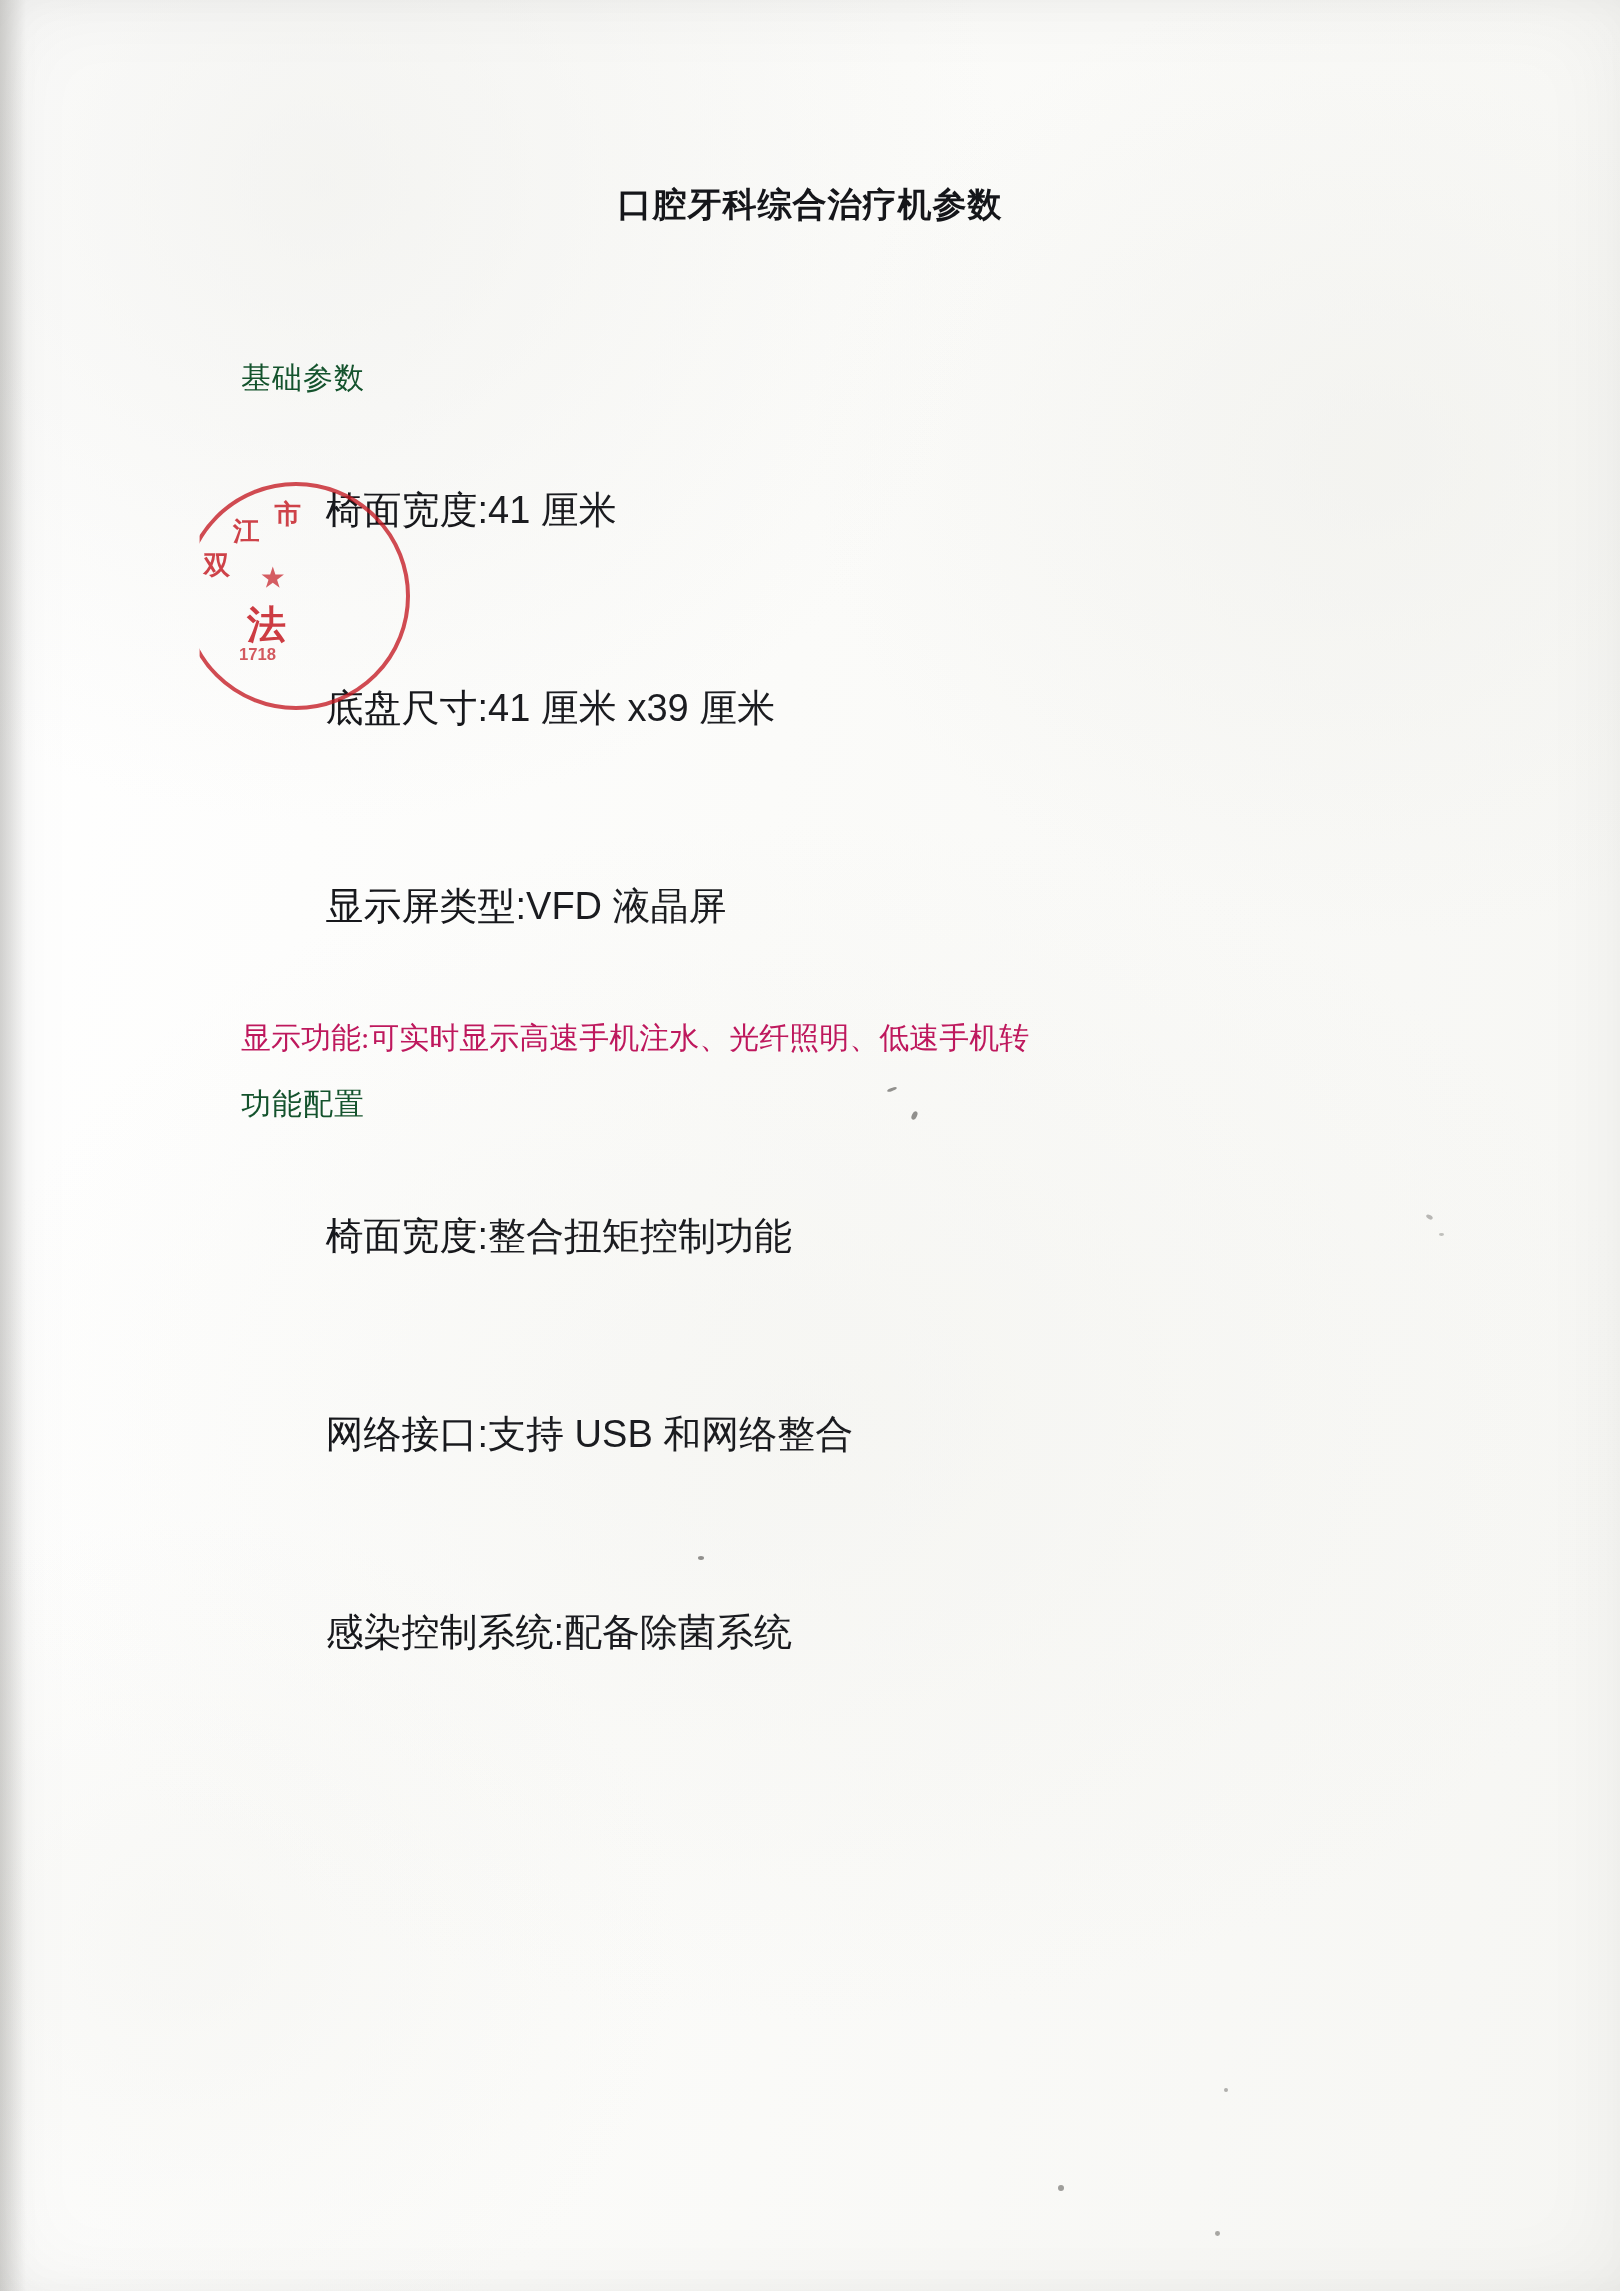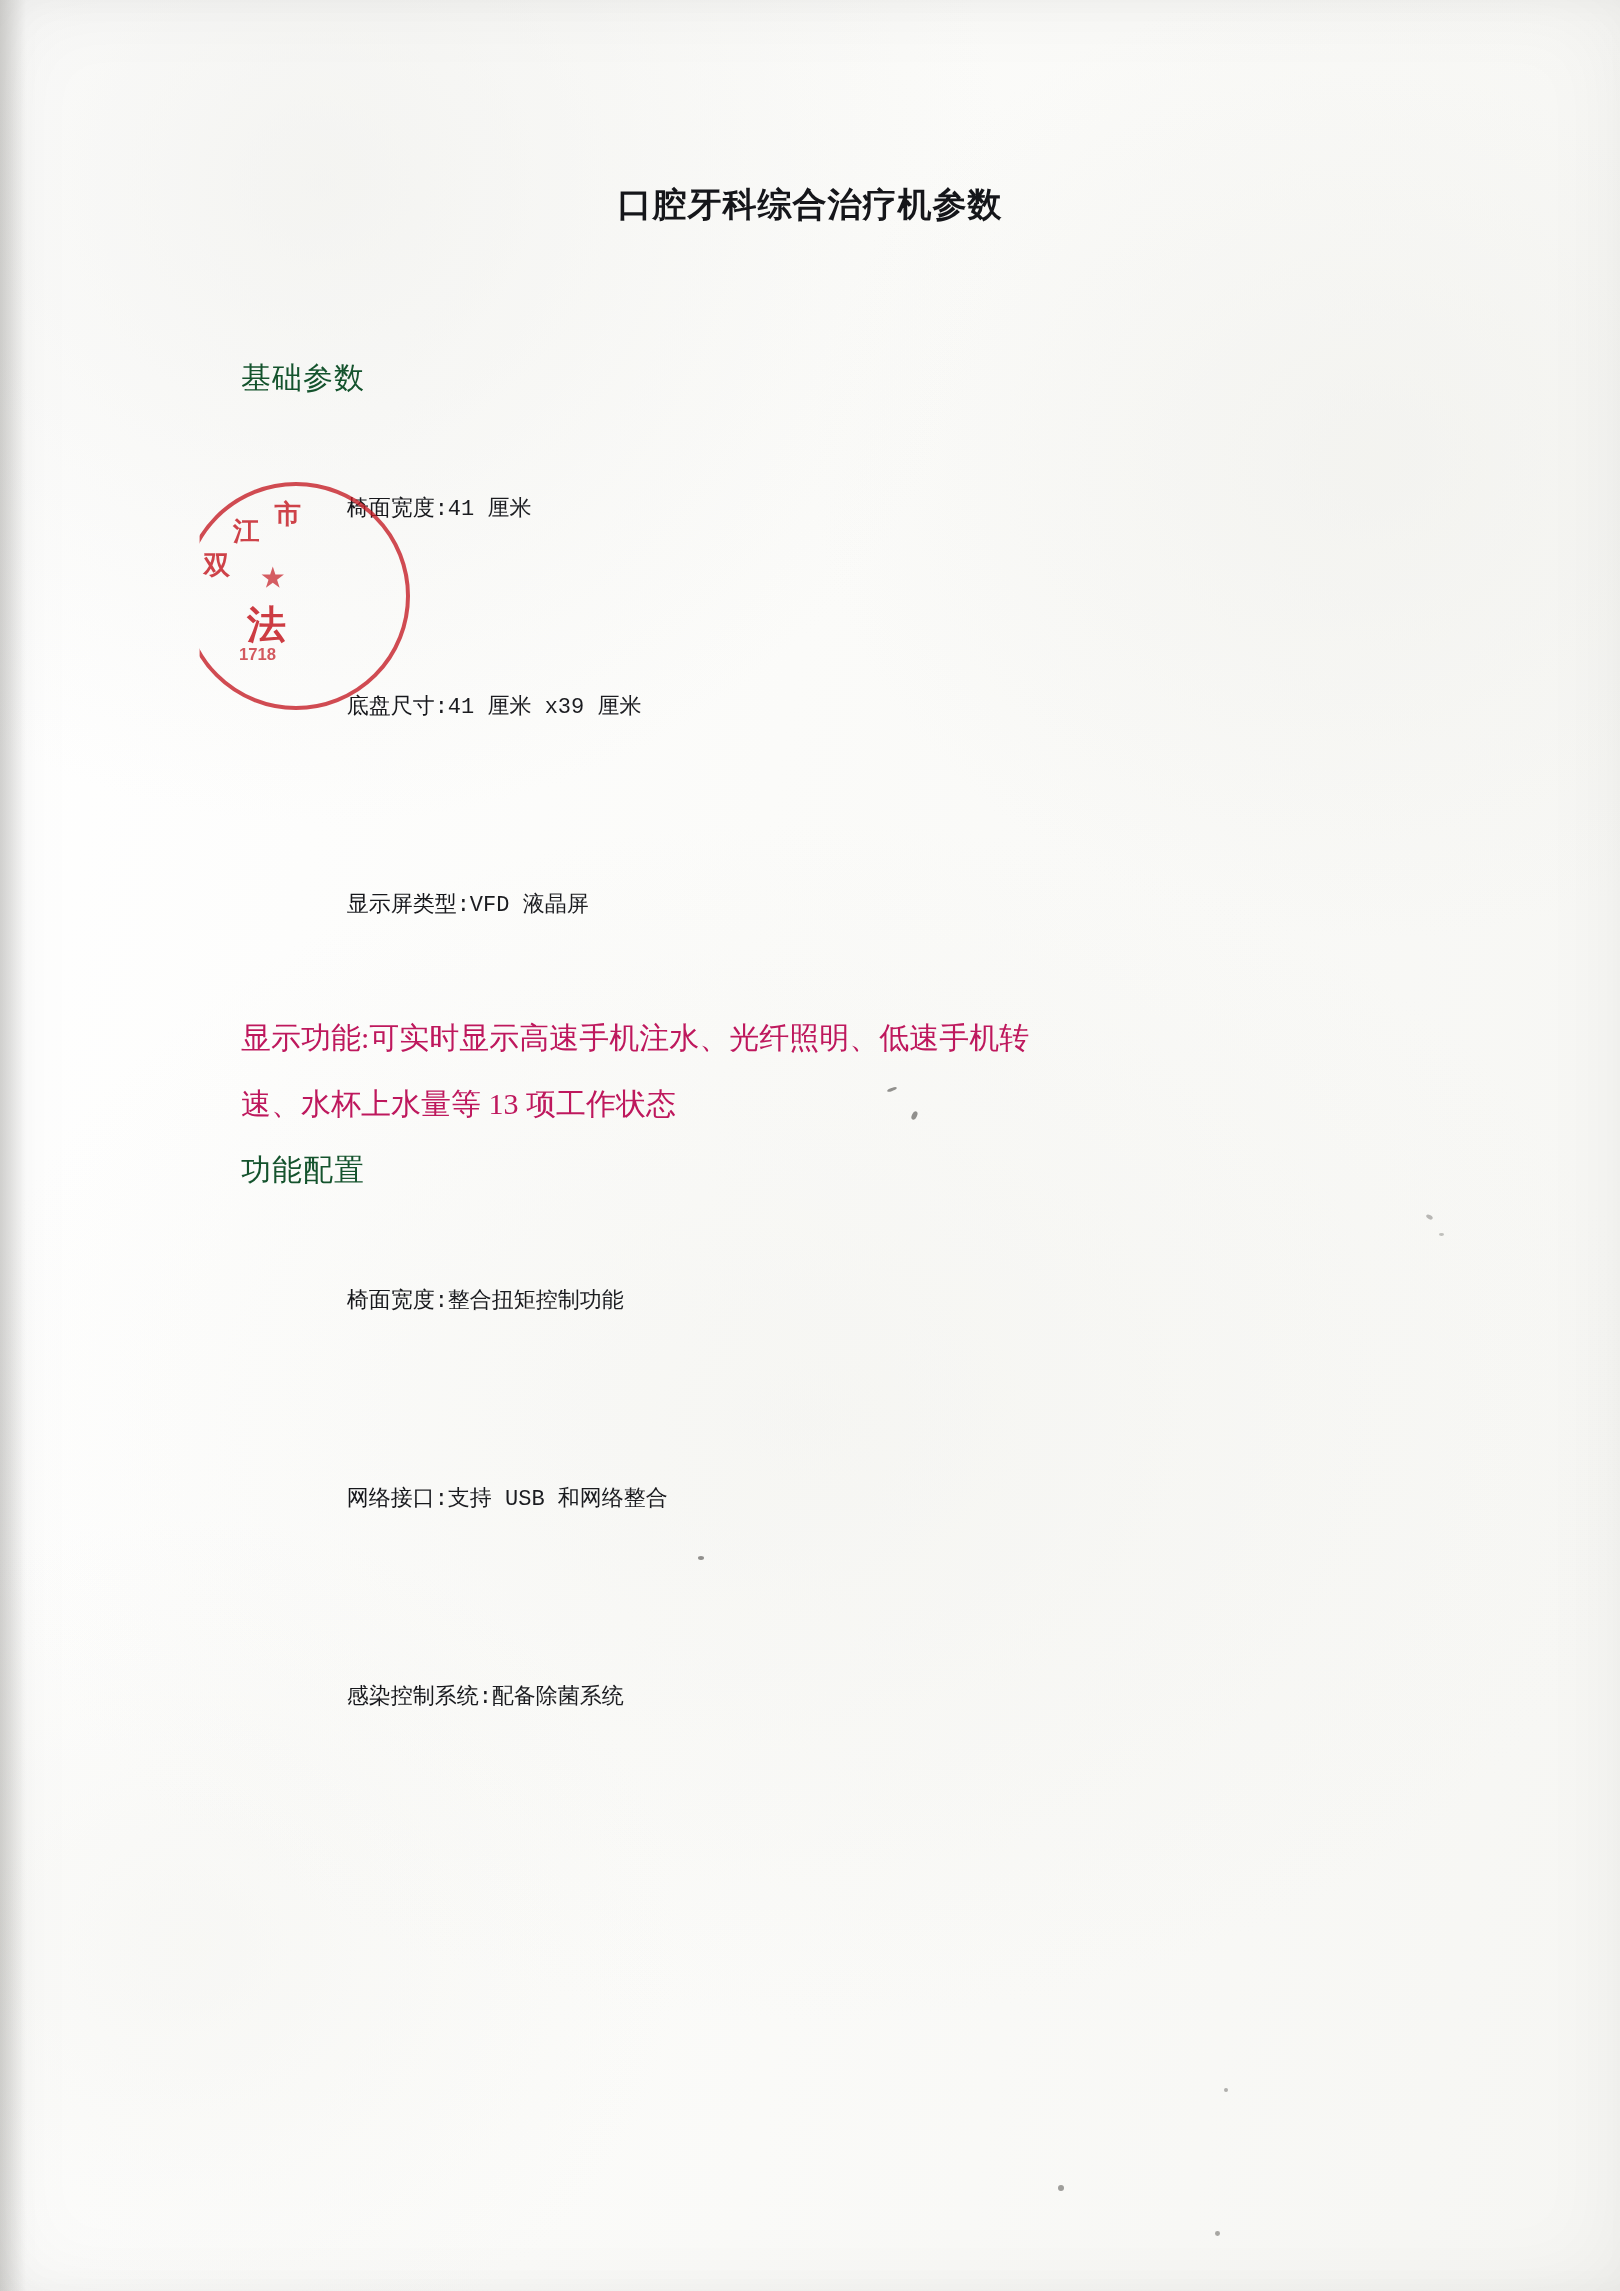--- a/index.html
+++ b/index.html
@@ -64,25 +64,25 @@
   }
 
   .body-block {
     position: absolute;
     left: 241px;
     top: 345px;
     width: 1166px;
   }
 
   .line {
-    font-size: 22px;
+    font-size: 38px;
     line-height: 66px;
     color: #1b1c20;
     white-space: pre-wrap;
-    font-family: Liberation Mono, monospace;
+    font-family: Liberation Sans, sans-serif;
   }
   .section-head {
     font-size: 30px;
     line-height: 66px;
     color: #2a2b2f;
     letter-spacing: 1px;
   }
   .line .lbl {
     color: #17181c;
   }
@@ -185,21 +185,20 @@
 
       <div class="line">
         <span class="lbl faded">底盘尺寸</span><span>:</span><span>41 厘米 x39 厘米</span>
       </div>
 
       <div class="line">
         <span class="lbl faded">显示屏类型</span><span>:</span><span>VFD 液晶屏</span>
       </div>
 
       <div class="wrap-line">显示功能:可实时显示高速手机注水、光纤照明、低速手机转</div>
-      <div class="wrap-line">速、水杯上水量等 13 项工作状态</div>
 
       <div class="section-head faded">功能配置</div>
 
 
       <div class="line">
         <span class="lbl faded">椅面宽度</span><span>:</span><span>整合扭矩控制功能</span>
       </div>
 
       <div class="line">
         <span class="lbl faded">网络接口</span><span>:</span><span>支持 USB 和网络整合</span>

